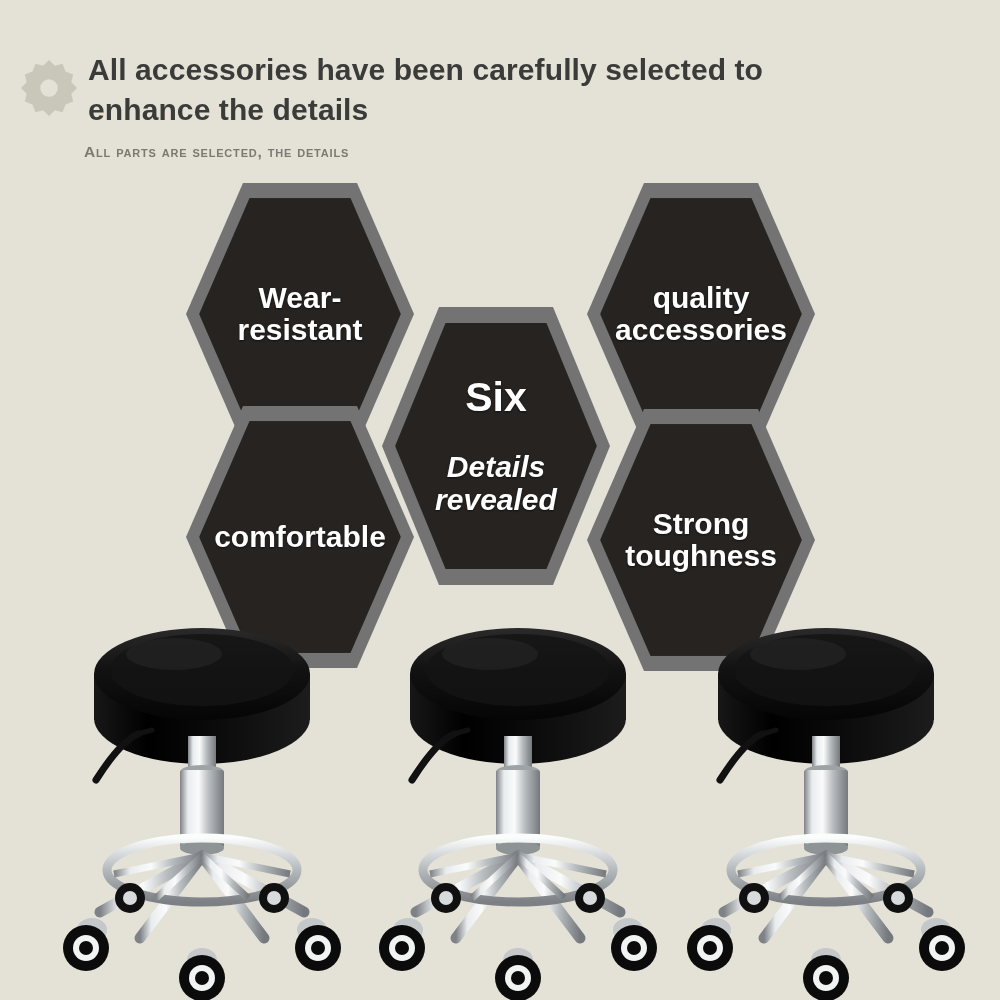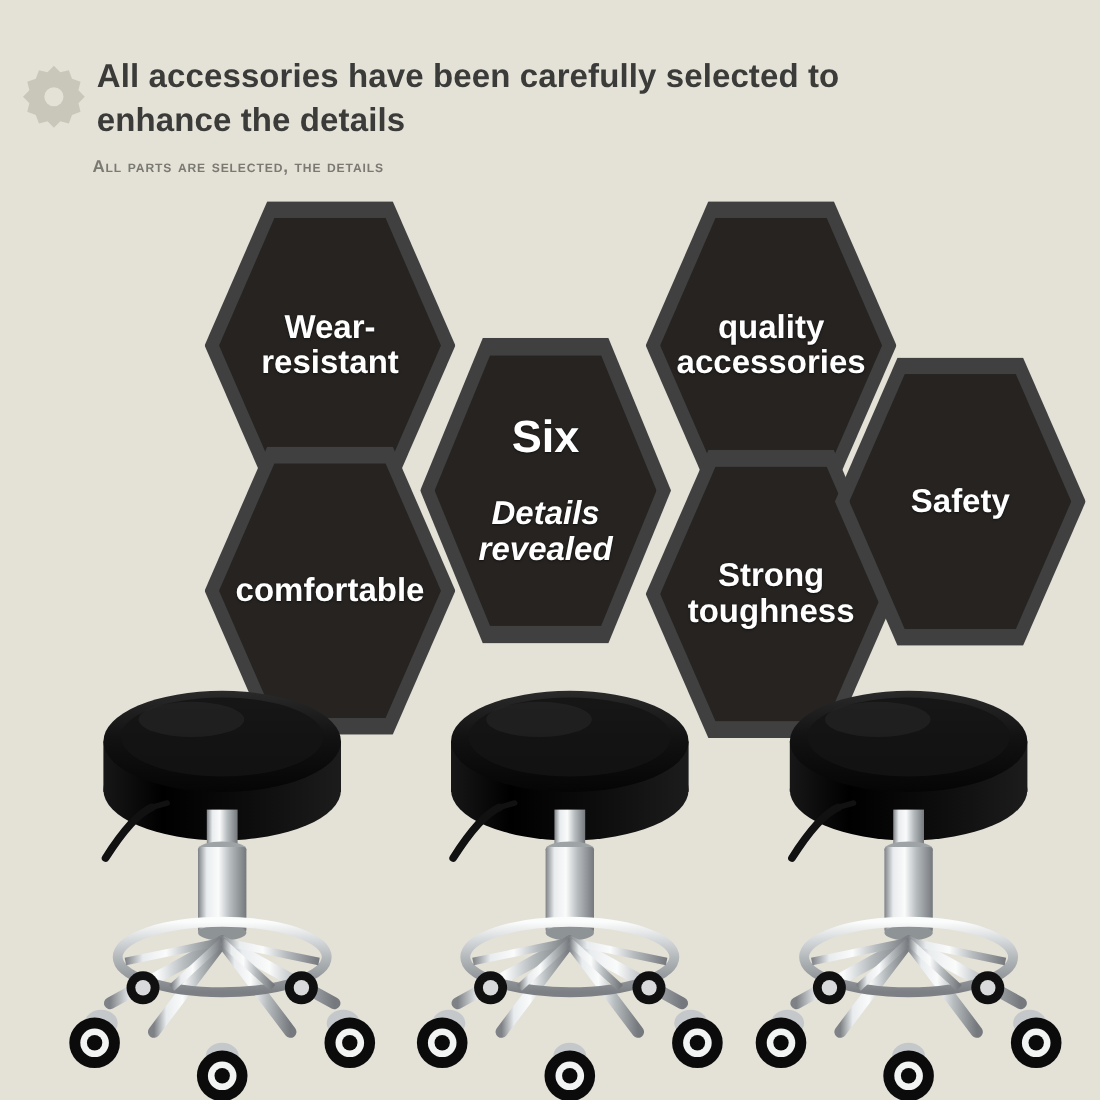--- a/index.html
+++ b/index.html
@@ -25,21 +25,21 @@
   .head-sub{
     position:absolute;left:84px;top:143px;
     font-size:15.5px;color:#7B7A72;font-weight:700;
     font-variant:small-caps;letter-spacing:0.8px;
   }
 
   
   .honeycomb{position:absolute;left:0;top:170px;width:1000px;height:430px;}
   .hex{
     position:absolute;
-    background:#404040;
+    background:#737373;
     clip-path:polygon(25% 0%,75% 0%,100% 50%,75% 100%,25% 100%,0% 50%);
     display:flex;align-items:center;justify-content:center;
     filter:drop-shadow(0 1px 1px rgba(0,0,0,0.10));
   }
   .hex .inner{
     position:absolute;left:0;top:0;width:100%;height:100%;
     background:#262321;
     clip-path:polygon(25% 0%,75% 0%,100% 50%,75% 100%,25% 100%,0% 50%);
     transform:scale(0.885);
     display:flex;align-items:center;justify-content:center;
@@ -113,24 +113,20 @@
       <span class="label lab-md">quality
 accessories</span>
     </div>
 
     <div class="hex" style="left:587px;top:239px;width:228px;height:262px;">
       <span class="inner"></span>
       <span class="label lab-md">Strong
 toughness</span>
     </div>
 
-    <div class="hex" style="left:759px;top:155px;width:228px;height:262px;">
-      <span class="inner"></span>
-      <span class="label lab-md">Safety</span>
-    </div>
 
   </div>
 
   <div class="stools">
 
     <div class="stool" style="left:52px;">
       <svg viewBox="0 0 300 388" xmlns="http://www.w3.org/2000/svg">
         <defs>
           <linearGradient id="seatTopA" x1="0" y1="0" x2="0" y2="1">
             <stop offset="0%" stop-color="#2A2A2A"></stop>

